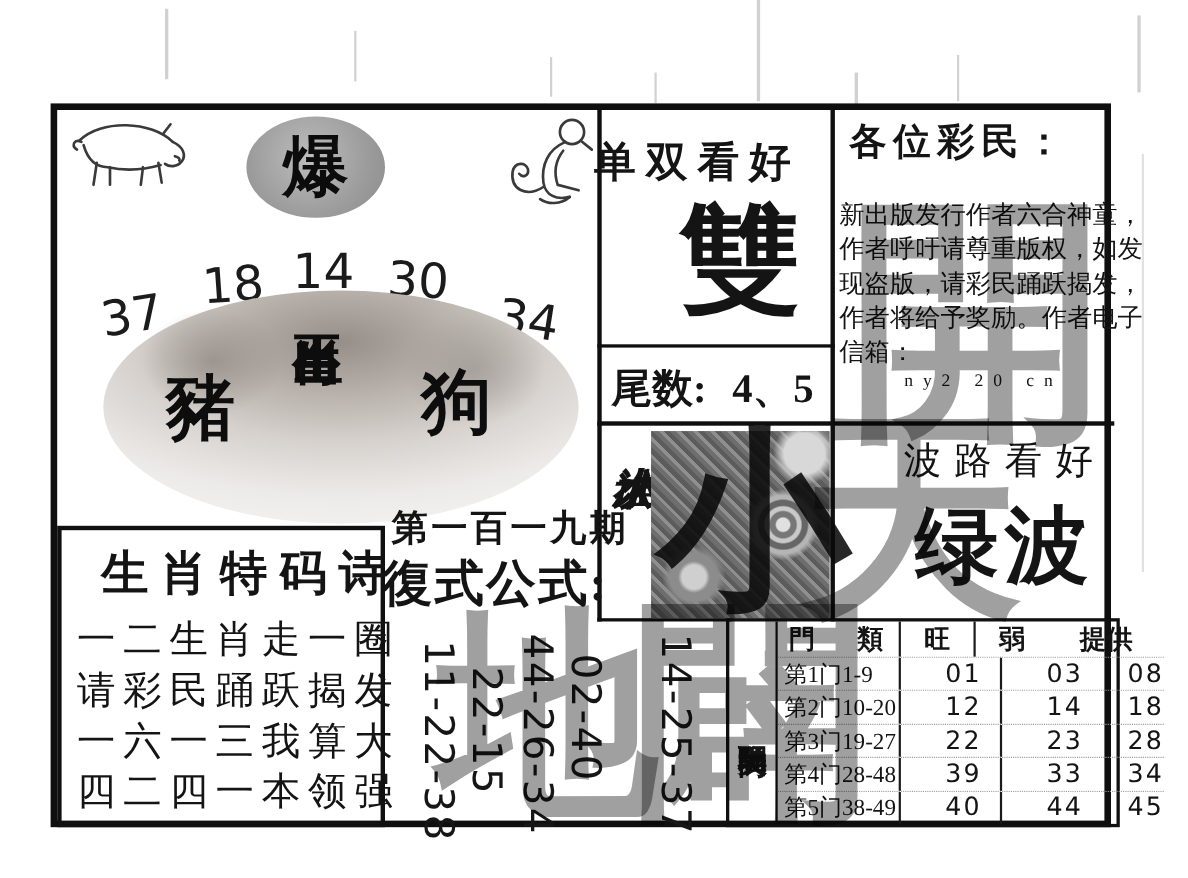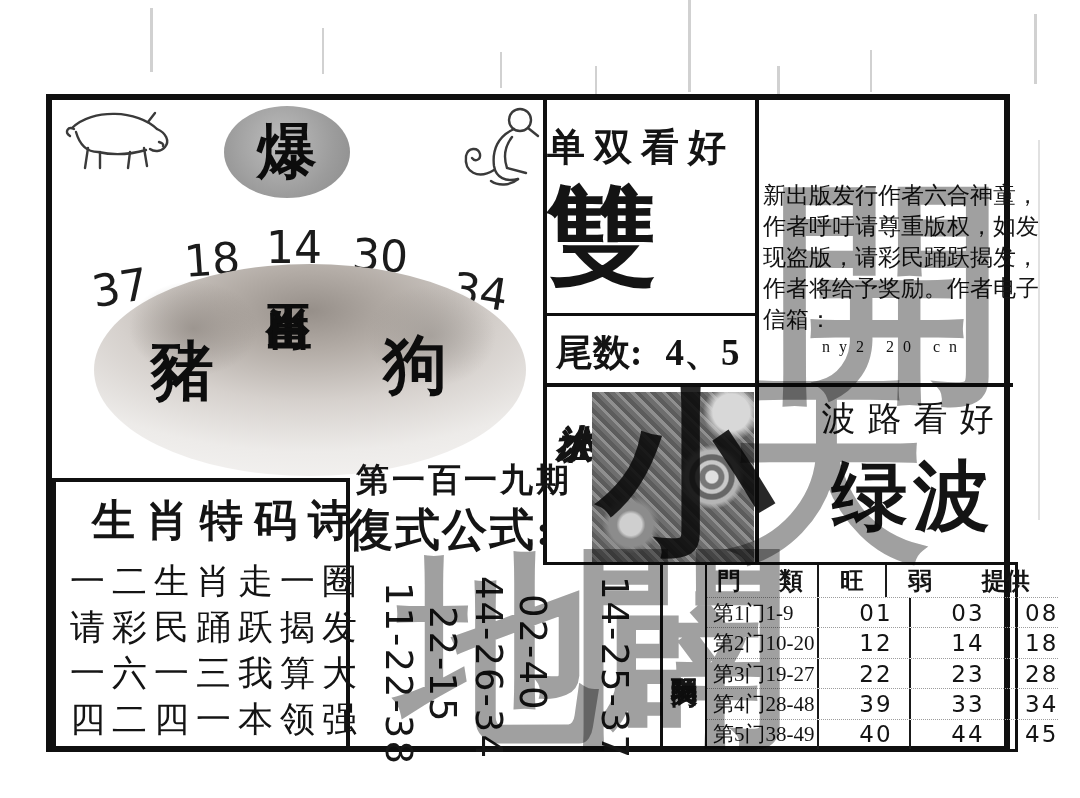--- a/index.html
+++ b/index.html
@@ -21,21 +21,21 @@
   
   .photo{left:94px;top:264px;width:432px;height:212px;border-radius:50%;
          background:radial-gradient(100% 95% at 50% 22%, #968f89 0%, #b3aca6 20%, #d6d1cd 45%, #edebe9 70%, #f8f7f6 100%);}
   .photo::after{content:"";position:absolute;left:8%;top:8%;width:30%;height:45%;border-radius:50%;
          background:radial-gradient(closest-side,#8e8781 0%,rgba(200,195,190,0) 100%);opacity:.7;}
   .photo::before{content:"";position:absolute;right:7%;top:10%;width:30%;height:48%;border-radius:50%;
          background:radial-gradient(closest-side,#95908b 0%,rgba(200,195,190,0) 100%);opacity:.6;}
   .zchar{font-weight:bold;font-size:64px;color:#0d0d0d;}
   .vert{writing-mode:vertical-rl;text-orientation:upright;}
   
-  .cellmid{left:547px;width:208px;text-align:left;}
+  .cellmid{left:520px;width:208px;text-align:right;}
   .cellright{left:785px;width:257px;text-align:center;}
   .title-sp{font-weight:bold;letter-spacing:9px;font-size:38px;}
   .big-double{font-size:110px;font-weight:bold;line-height:1;}
   .tail{font-size:37px;font-weight:bold;}
   
   .notice-line{font-size:23px;line-height:31px;white-space:nowrap;}
   
   .woodcut{left:592px;top:392px;width:162px;height:170px;background-color:#767676;
     background-image:
       radial-gradient(circle at 24% 78%, #cfcfcf 0 6%, #8c8c8c 8% 12%, rgba(90,90,90,0) 16%),
@@ -138,20 +138,21 @@
   <div class="abs zchar vert" style="left:258px;top:268px;height:200px;font-size:46px;">不出生肖</div>
   <div class="abs zchar" style="left:383px;top:322px;">狗</div>
 
   <div class="abs cellmid title-sp" style="top:122px;">单双看好</div>
   <div class="abs cellmid big-double" style="top:182px;">雙</div>
   <div class="abs tail" style="left:556px;top:328px;">
     <span>尾数:</span>
     <span style="margin-left:14px;">4、5</span>
   </div>
 
+  <div class="abs" style="left:772px;top:106px;font-size:34px;font-weight:bold;letter-spacing:6px;">各位彩民：</div>
   <div class="abs" style="left:763px;top:180px;">
     <div class="notice-line">新出版发行作者六合神童，</div>
     <div class="notice-line">作者呼吁请尊重版权，如发</div>
     <div class="notice-line">现盗版，请彩民踊跃揭发，</div>
     <div class="notice-line">作者将给予奖励。作者电子</div>
     <div class="notice-line">信箱：</div>
   </div>
   <div class="abs" style="left:822px;top:338px;font-size:16px;letter-spacing:9px;">ny2 20 cn</div>
 
   <div class="abs vert" style="left:548px;top:394px;height:172px;font-size:38px;font-weight:bold;font-style:italic;">认准大小</div>

